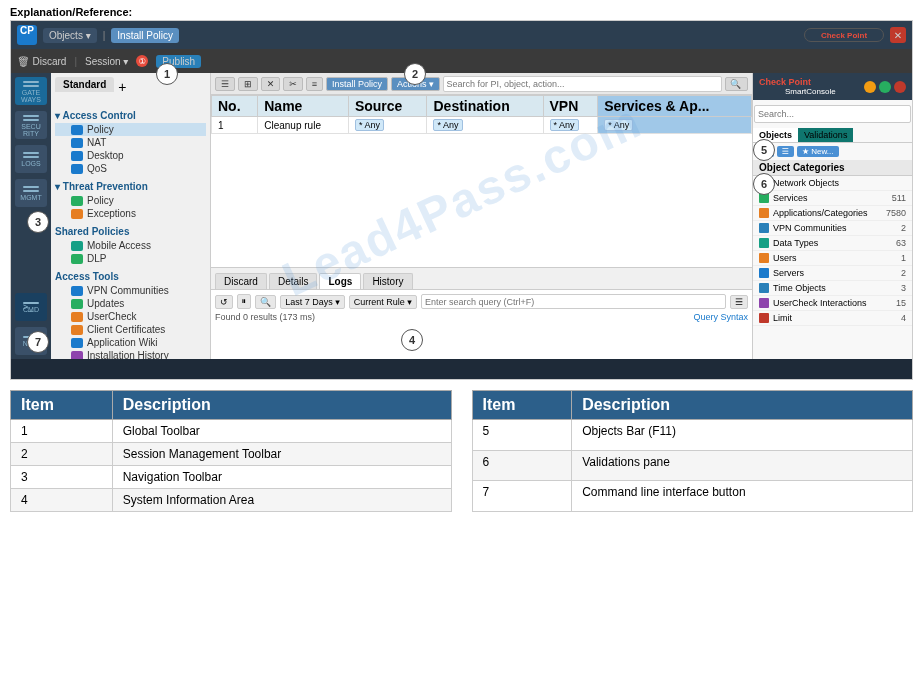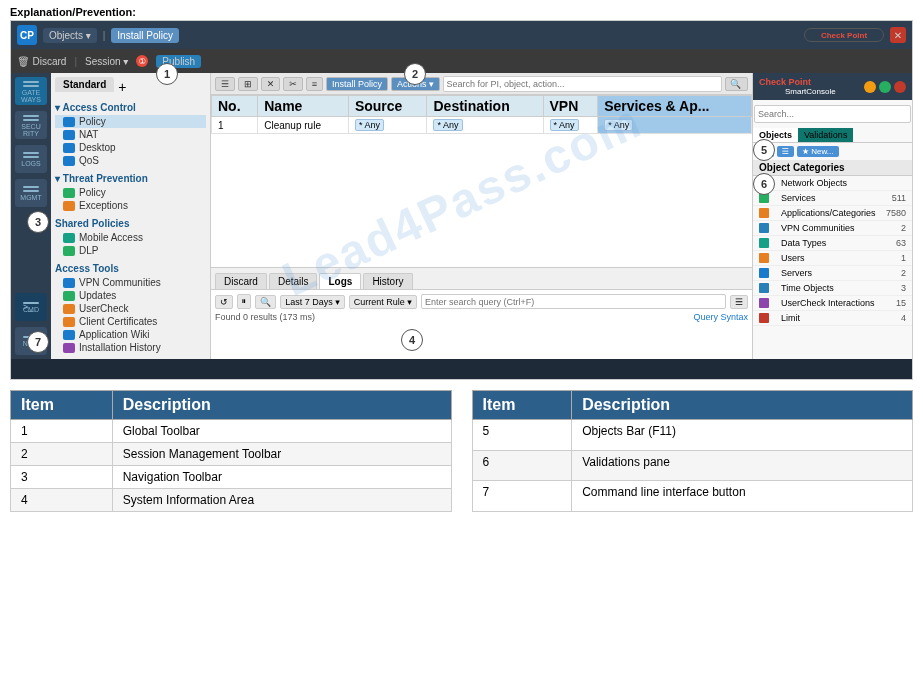--- a/index.html
+++ b/index.html
@@ -162,21 +162,21 @@
     .sidebar-section {
       font-size: 10px;
       font-weight: bold;
       color: #1a5a8a;
       padding: 2px 0;
       margin-top: 4px;
     }
     .sidebar-item {
       display: flex;
       align-items: center;
-      padding: 1px 8px;
+      padding: 1px 16px;
       font-size: 10px;
       cursor: pointer;
       color: #333;
     }
     .sidebar-item.active { background: #c8dff0; }
     .sidebar-icon {
       width: 12px;
       height: 10px;
       background: #1a7acc;
       border-radius: 2px;
@@ -368,21 +368,21 @@
     }
     .obj-category {
       display: flex;
       justify-content: space-between;
       align-items: center;
       padding: 2px 6px;
       font-size: 9px;
       cursor: pointer;
       border-bottom: 1px solid #eee;
     }
-    .obj-category-name { display: flex; align-items: center; gap: 12px; }
+    .obj-category-name { display: flex; align-items: center; gap: 4px; }
     .obj-cat-icon {
       width: 10px;
       height: 10px;
       background: #1a7acc;
       border-radius: 1px;
       flex-shrink: 0;
     }
     .obj-cat-icon.green { background: #27ae60; }
     .obj-cat-icon.orange { background: #e67e22; }
     .obj-cat-icon.blue2 { background: #2980b9; }
@@ -450,40 +450,40 @@
       font-size: 12px;
       border: 1px solid #ccc;
       vertical-align: top;
     }
     .ref-table tr:nth-child(even) td { background: #f5f5f5; }
     .ref-table tr:first-child td { background: #fff; }
   </style>
 </head>
 <body>
 
-<div class="explanation-label">Explanation/Prevention:</div>
+<div class="explanation-label">Explanation/Reference:</div>
 
 <div class="screenshot-container">
 
   <div class="watermark">Lead4Pass.com</div>
 
   <div class="circle-label" style="top:42px;left:145px;">1</div>
 
   <div class="circle-label" style="top:42px;left:393px;">2</div>
 
   <div class="circle-label" style="top:190px;left:16px;">3</div>
 
   <div class="circle-label" style="top:118px;left:742px;">5</div>
 
   <div class="circle-label" style="top:152px;left:742px;">6</div>
 
   <div class="circle-label" style="top:310px;left:16px;">7</div>
 
   <div class="toolbar-area">
-    <div style="width:20px;height:20px;background:#1a7acc;border-radius:3px;display:flex;align-items:center;justify-content:center;">
+    <div style="width:20px;height:20px;background:#1a7acc;border-radius:3px;display:flex;align-items:flex-start;justify-content:center;">
       <span style="color:#fff;font-size:10px;font-weight:bold;">CP</span>
     </div>
     <button class="toolbar-btn">Objects ▾</button>
     <span style="color:#888;font-size:10px;">|</span>
     <button class="toolbar-btn install" style="background:#5a8fc0;color:#fff;">Install Policy</button>
     <div style="flex:1;"></div>
     <div style="width:80px;height:14px;background:#2c3e50;border:1px solid #555;border-radius:10px;display:flex;align-items:center;justify-content:center;">
       <span style="color:#e74c3c;font-size:8px;font-weight:bold;">Check Point</span>
     </div>
     <button class="toolbar-btn red" style="width:16px;height:16px;padding:0;display:flex;align-items:center;justify-content:center;">✕</button>
@@ -525,21 +525,21 @@
         <span style="color:#8ab4cc;font-size:9px;">&gt;_</span>
         <div class="nav-label">CMD</div>
       </div>
       <div class="nav-icon">
         <span></span>
         <div class="nav-label">NEW</div>
       </div>
     </div>
 
     <div class="sidebar">
-      <div style="display:flex;align-items:center;margin-bottom:4px;">
+      <div style="display:flex;align-items:center;margin-bottom:12px;">
         <span class="sidebar-tab">Standard</span>
         <span style="font-size:14px;margin-left:4px;cursor:pointer;">+</span>
       </div>
 
       <div class="sidebar-section">▾ Access Control</div>
       <div class="sidebar-item active">
         <div class="sidebar-icon"></div>
         <span>Policy</span>
       </div>
       <div class="sidebar-item">

